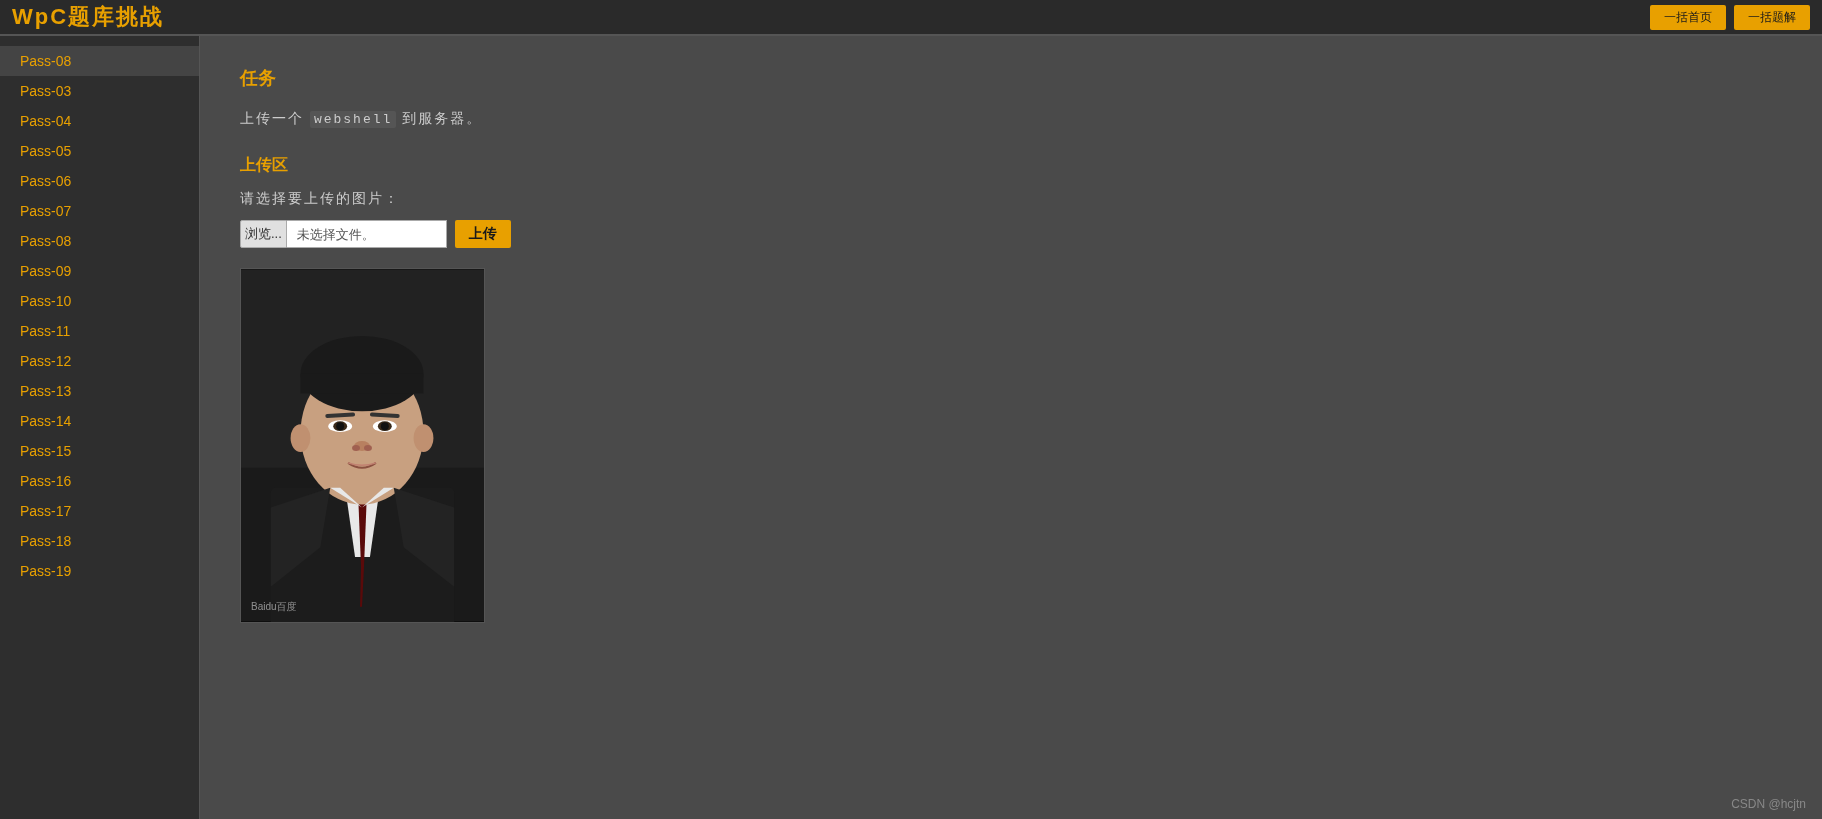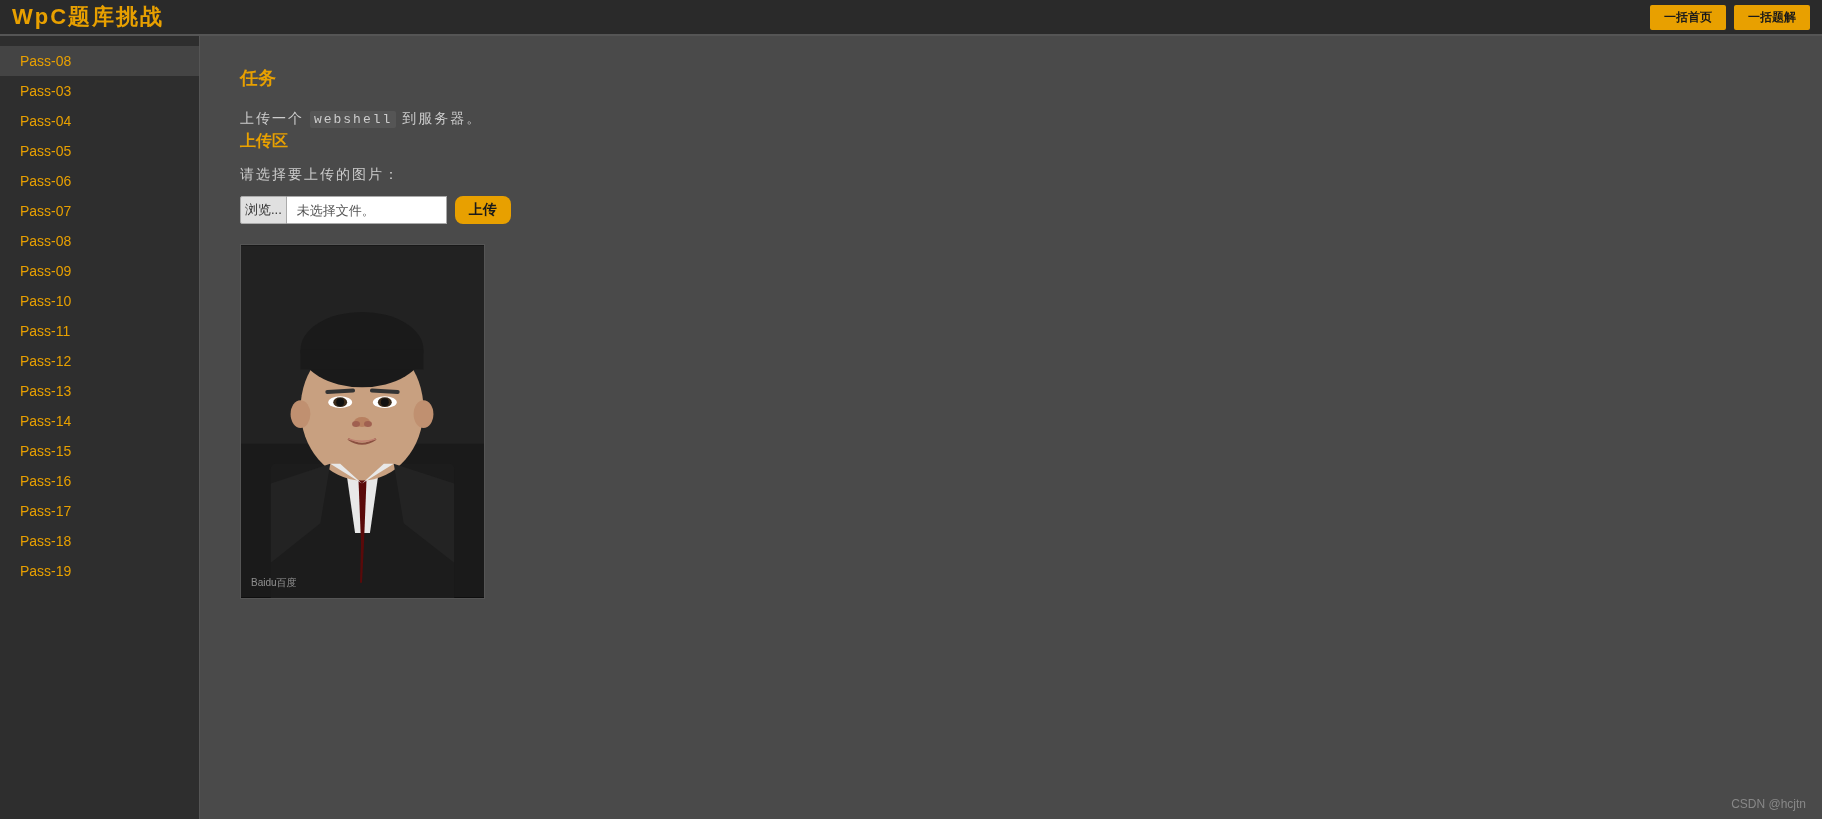--- a/index.html
+++ b/index.html
@@ -31,21 +31,21 @@
     .header-buttons {
       display: flex;
       gap: 8px;
     }
     .header-btn {
       background-color: #e8a000;
       color: #1a1a1a;
       border: none;
       padding: 4px 14px;
       font-size: 12px;
-      font-weight: bold;
+      font-weight: normal;
       cursor: pointer;
       border-radius: 2px;
     }
 
     
     .layout {
       display: flex;
       height: calc(819px - 36px);
     }
 
@@ -82,20 +82,21 @@
       color: #e8a000;
       font-size: 18px;
       font-weight: bold;
       margin-bottom: 16px;
     }
 
     .task-desc {
       color: #ccc;
       font-size: 14px;
       letter-spacing: 2px;
+      margin-bottom: 24px;
       line-height: 1.8;
     }
 
     .task-desc code {
       font-family: 'Courier New', monospace;
       font-size: 13px;
       color: #ccc;
       background-color: #555;
       padding: 1px 4px;
       border-radius: 2px;
@@ -150,21 +151,21 @@
     }
 
     .upload-btn {
       background-color: #e8a000;
       color: #1a1a1a;
       border: none;
       padding: 5px 14px;
       font-size: 14px;
       font-weight: bold;
       cursor: pointer;
-      border-radius: 8px;
+      border-radius: 2px;
     }
 
     .preview-image {
       width: 245px;
       height: 355px;
       background-color: #000000;
       border: 1px solid #555;
       overflow: hidden;
       position: relative;
       display: flex;

